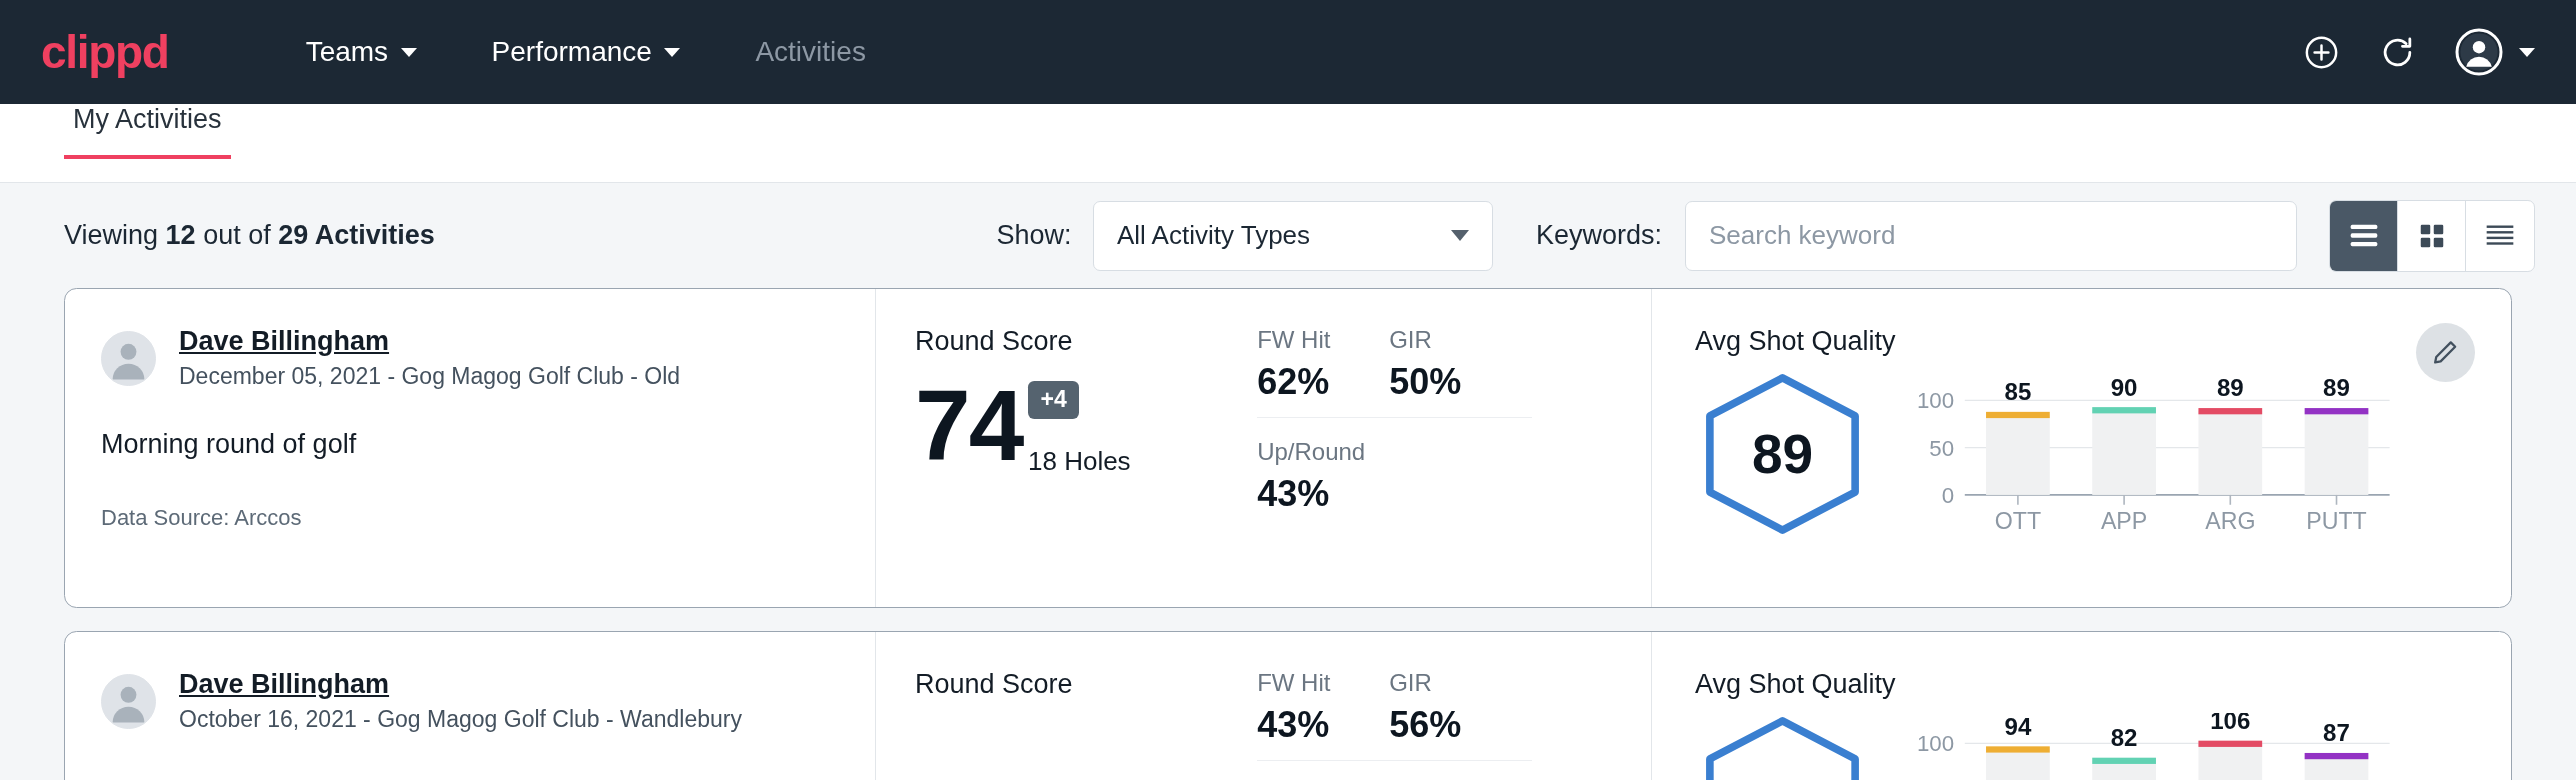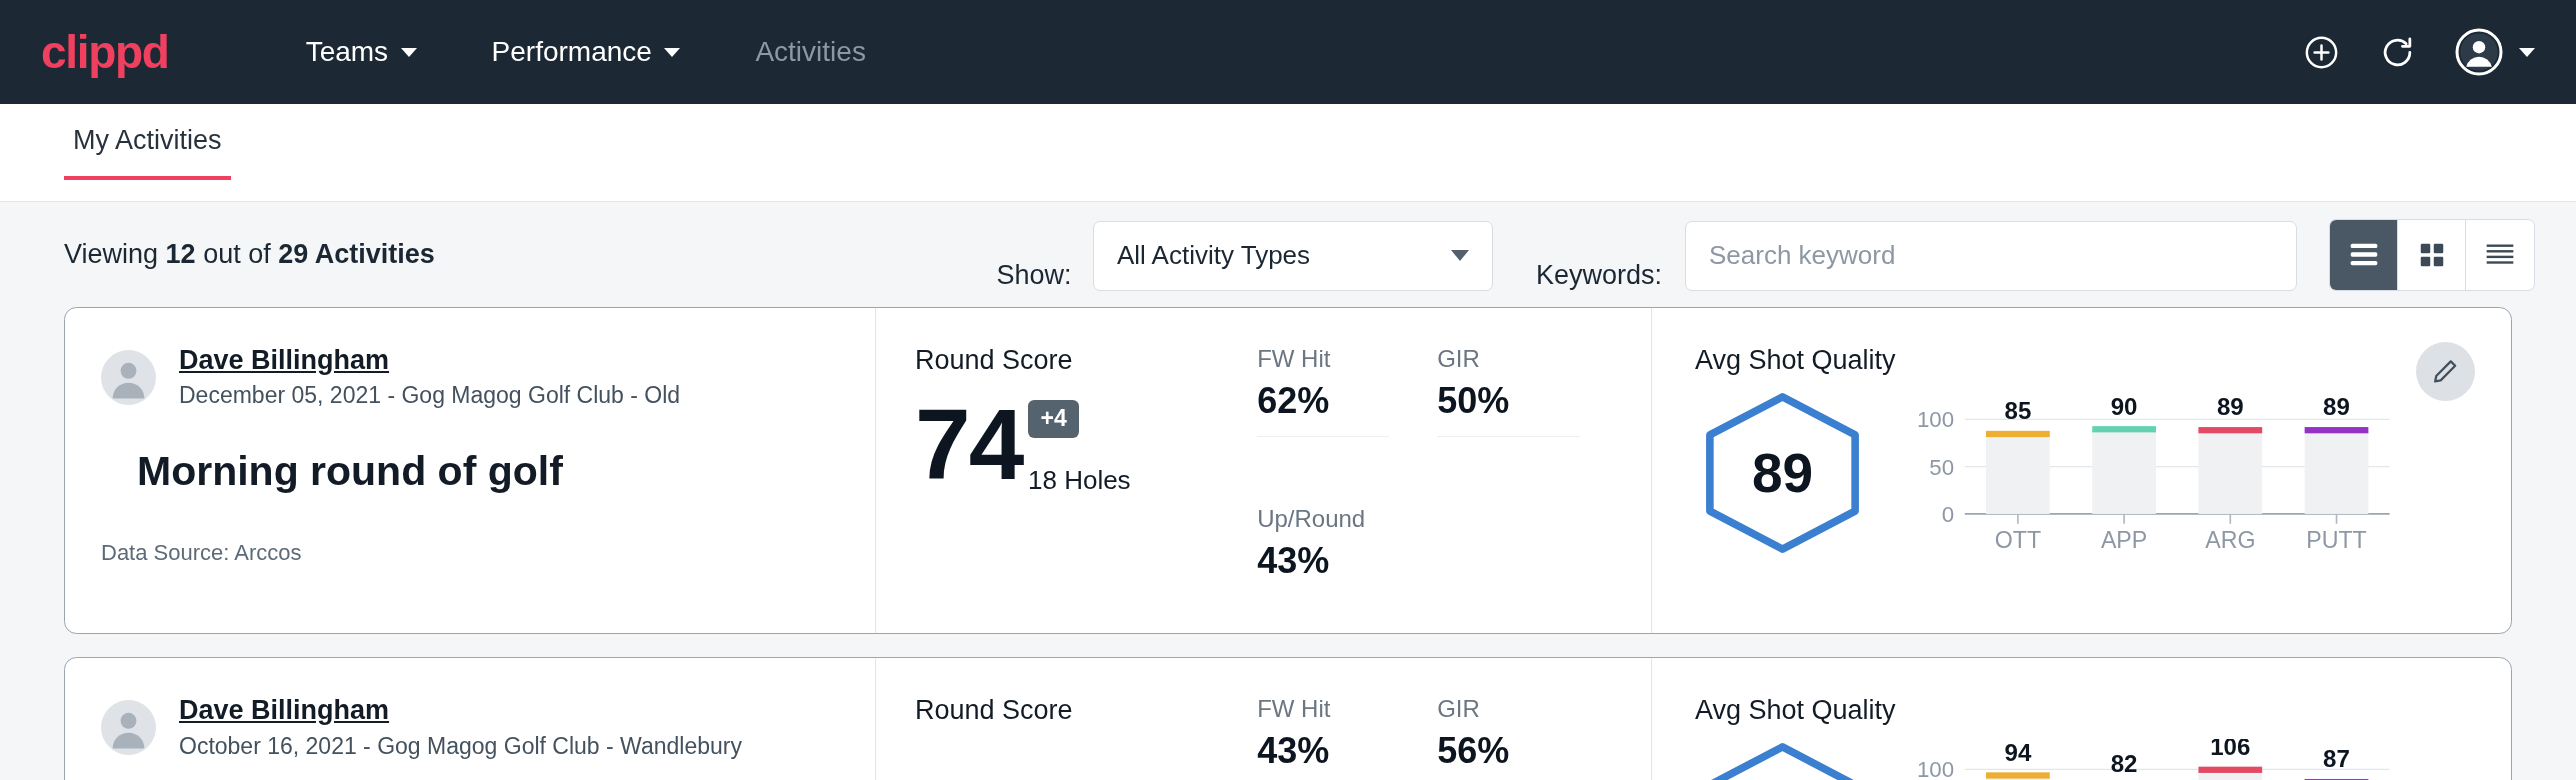--- a/index.html
+++ b/index.html
@@ -40,43 +40,43 @@
   .nav-right {
     position: absolute; right: 41px; top: 50%;
     transform: translateY(-50%);
     display: flex; align-items: center; gap: 39px;
   }
   .icon-btn { cursor: pointer; display: flex; align-items: center; }
   .avatar-wrap { display: flex; align-items: center; gap: 16px; cursor: pointer; }
 
   
   .tabbar {
-    background: #ffffff; height: 98px;
-    display: flex; align-items: center;
+    background: #ffffff; height: 79px;
+    display: flex; align-items: flex-start;
     padding: 0 41px;
     border-bottom: 0.9px solid #e2e6ea;
   }
   .tab {
     font-size: 27px; color: #3c4a57;
     padding: 0 9px 19.6px 9px;
     margin-left: 23px;
     border-bottom: 4.5px solid transparent;
     cursor: pointer;
   }
   .tab.active { border-bottom-color: #ef4060; color: #28323c; }
 
   
   .toolbar {
     height: 105px; display: flex; align-items: center;
     padding: 0 41px; background: #f4f6f8;
   }
   .viewing { font-size: 27px; color: #1b2733; margin-left: 23px; }
   .viewing b { font-weight: bold; }
   .toolbar-mid {
-    display: flex; align-items: flex-end;
+    display: flex; align-items: center;
     margin-left: auto; gap: 0;
   }
   .show-label { font-size: 27px; color: #1b2733; margin-right: 21.4px; }
   .select {
     width: 400px; height: 70px; background: #fff;
     border: 0.9px solid #d7dde3; border-radius: 7.1px;
     display: flex; align-items: center; justify-content: space-between;
     padding: 0 23px; font-size: 26px; color: #1b2733;
     cursor: pointer;
     gap: 34px;
@@ -121,44 +121,43 @@
   .idrow { display: flex; align-items: center; gap: 23px; }
   .av-circle {
     width: 55px; height: 55px; border-radius: 50%;
     background: #dfe3e8; border: 0.9px solid #dfe3e8;
     display: flex; align-items: flex-end; justify-content: center;
     overflow: hidden; flex: none;
   }
   .player-name { font-size: 27px; font-weight: bold; color: #131c26; text-decoration: underline; }
   .player-date { font-size: 23px; color: #44515e; margin-top: 6.2px; }
   .round-title {
-    font-size: 41px; font-weight: bold; color: #131c26;
+    font-size: 27px; font-weight: normal; color: #131c26;
     margin-top: 39px;
-    margin-left: 36px;
   }
   .data-source { font-size: 22px; color: #5d6a77; margin-top: 45px; }
 
   .divider { width: 0.9px; background: #e2e6ea; align-self: stretch; margin: 0; }
 
   .col-score { width: 366px; padding-left: 39px; }
   .sec-label { font-size: 27px; color: #131c26; }
   .scorerow { display: flex; align-items: flex-start; margin-top: 24px; }
   .bigscore {
     font-size: 100px; font-weight: bold; color: #0d1620;
     line-height: 0.88; letter-spacing: -1.8px;
   }
   .score-right { display: flex; flex-direction: column; justify-content: space-between; height: 96px; margin-left: 5.4px; }
   .badge {
     background: #55636f; color: #fff; font-size: 23px; font-weight: bold;
     border-radius: 6.2px; padding: 5.4px 12.5px; align-self: flex-start;
   }
   .holes { font-size: 26px; color: #131c26; white-space: nowrap; }
 
   .col-stats { width: 411px; padding-left: 16px; }
-  .statgrid { display: grid; grid-template-columns: 132px 143px; gap: 48px; }
+  .statgrid { display: grid; grid-template-columns: 132px 143px; }
   .statcell { padding-bottom: 14.3px; }
   .statcell.top { border-bottom: 0.9px solid #eceef1; margin-bottom: 19.6px; }
   .stat-label { font-size: 24px; color: #6b7682; }
   .stat-value { font-size: 36px; font-weight: bold; color: #0d1620; margin-top: 7.1px; }
 
   .col-quality { flex: 1; padding-left: 43px; padding-right: 116px; }
   .qual-body { display: flex; align-items: center; margin-top: 12.5px; }
   .hex-wrap { position: relative; width: 175px; height: 166px; flex: none; }
   .hex-num {
     position: absolute; inset: 0; display: flex;

